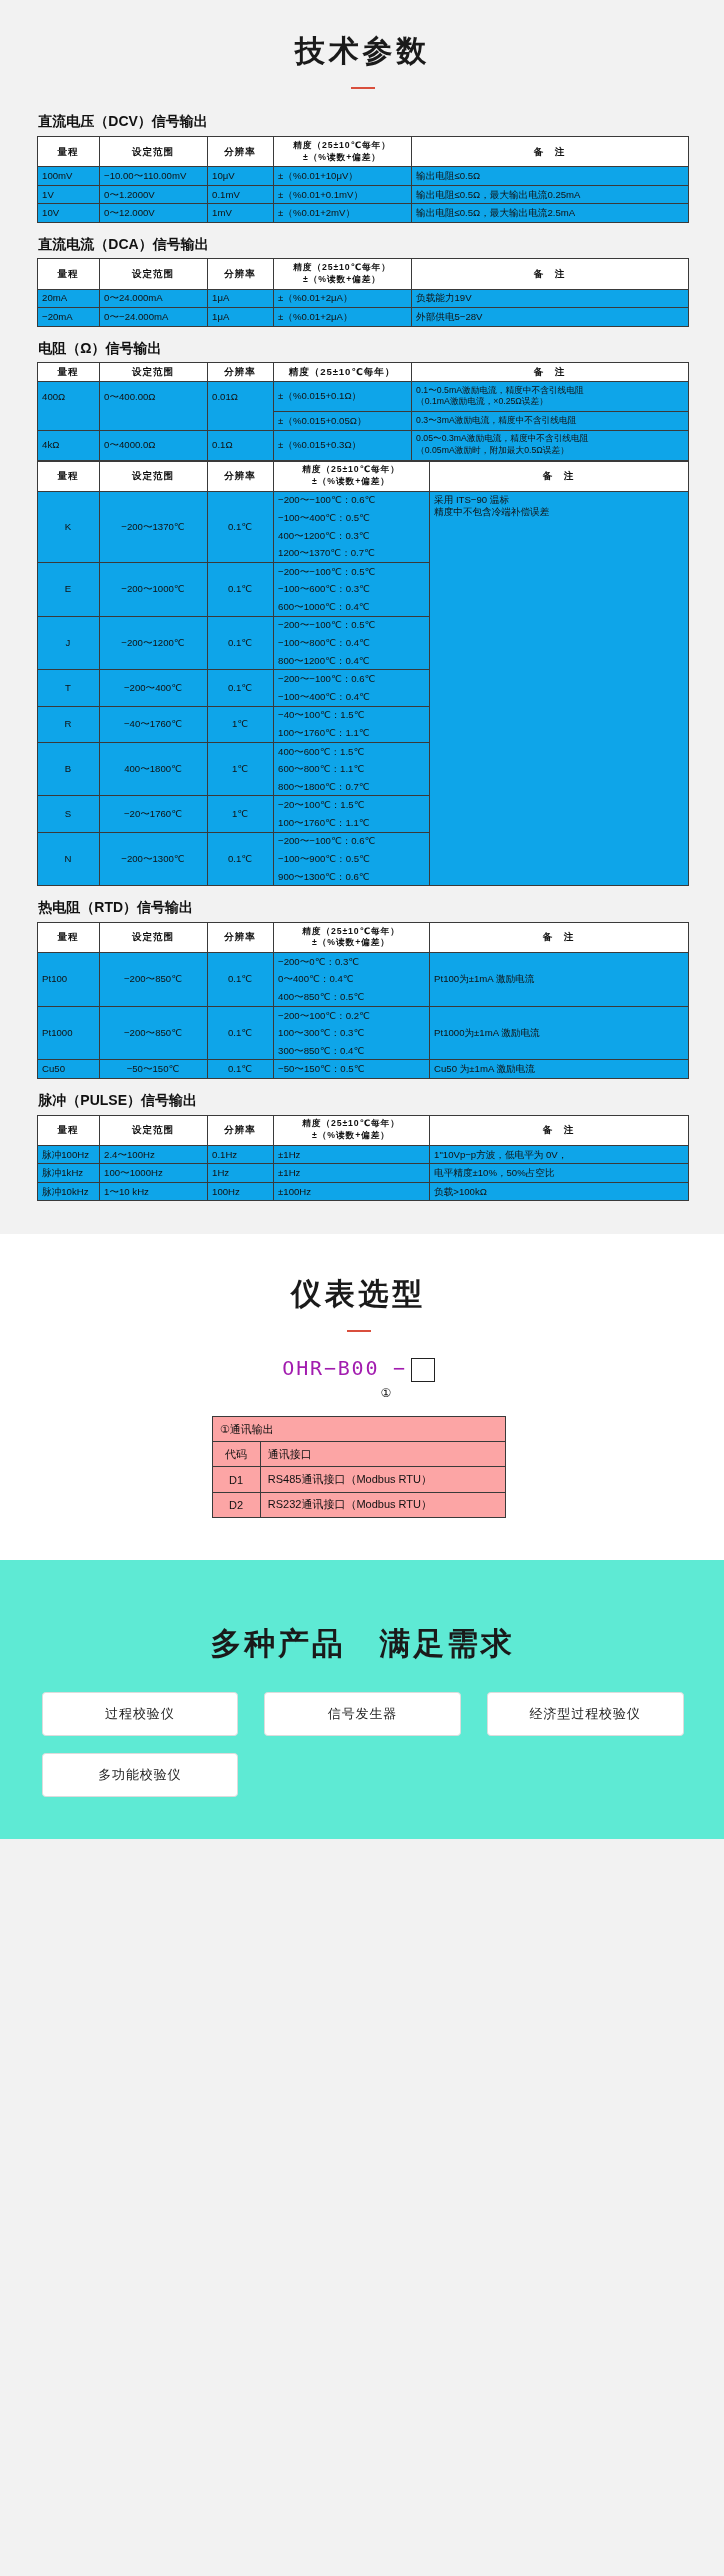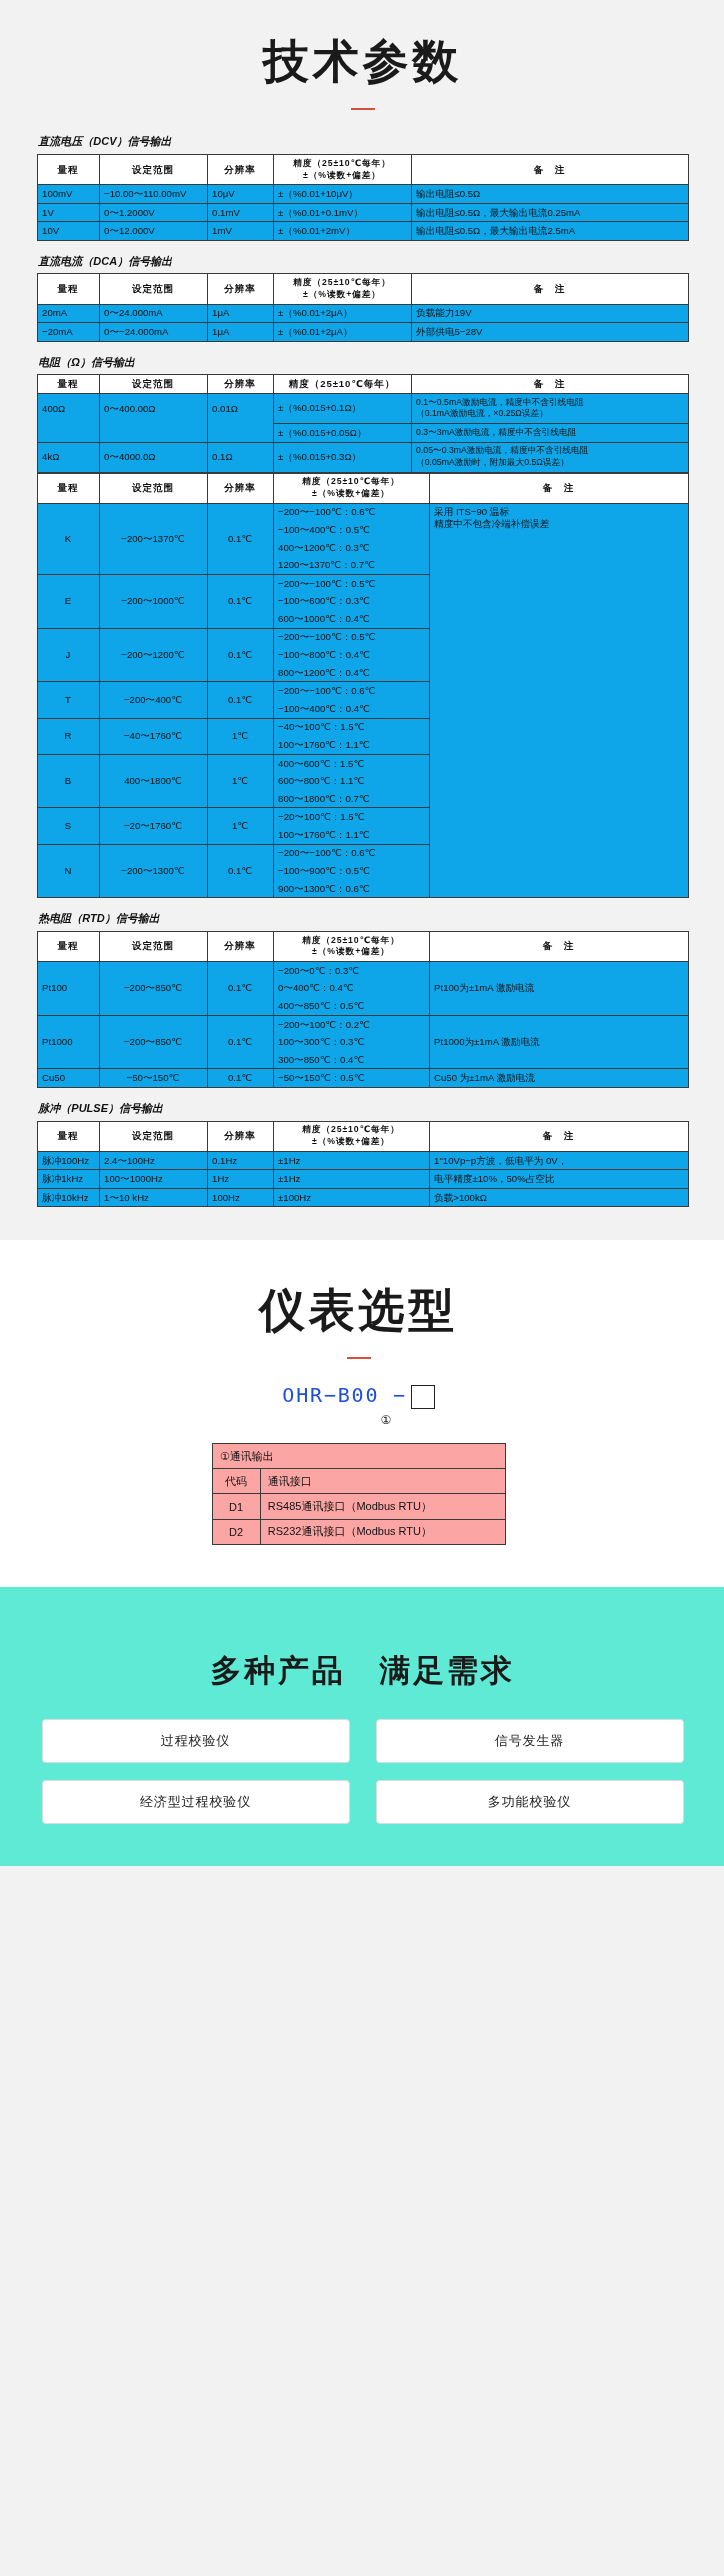--- a/index.html
+++ b/index.html
@@ -12,39 +12,38 @@
   }
   .page { width: 725px; margin:0 auto; }
 
   
   .sec-specs {
     background: #f2f2f2;
     padding: 31px 0 27.5px 0;
   }
   .big-title {
     text-align:center;
-    font-size: 46px;
+    font-size: 30px;
     font-weight: bold;
     letter-spacing: 3.7px;
     color:#1a1a1a;
     margin: 0 0 14.7px 0;
     font-family: "DejaVu Sans", "Liberation Sans", sans-serif;
   }
   .red-dash {
     width: 24px; height: 2.8px;
     background: #d94f3d;
     margin: 0 auto 24px auto;
   }
   .tbl-wrap { width: 652px; margin: 0 auto; }
   .sub-head {
-    font-size: 11px;
+    font-size: 14px;
     font-weight: bold;
     margin: 13px 0 4.6px 1.8px;
     color:#111;
-    font-style:italic;
   }
   .sub-head:first-child { margin-top: 0; }
   table.spec {
     width: 100%;
     border-collapse: collapse;
     background:#0ea5e9;
     font-size: 9.6px;
     line-height: 1.25;
   }
   table.spec th, table.spec td {
@@ -71,21 +70,21 @@
     padding: 40px 8px 37px 0;
     border-top: 5.5px solid #f2f2f2;
   }
   .model-code {
     text-align:center;
     font-size: 20px;
     letter-spacing: 1.8px;
     font-family: "DejaVu Sans Mono", "Liberation Mono", monospace;
     margin-top: 24px;
     position:relative;
-    color:#1d4ed8;
+    color:#a21caf;
   }
   .code-box {
     display:inline-block;
     width: 24px; height: 24px;
     border:0.9px solid #222;
     vertical-align: middle;
     margin-left: 3.7px;
   }
   .circ-row {
     text-align:center;
@@ -120,21 +119,21 @@
     font-size: 31px;
     font-weight:bold;
     letter-spacing: 2.8px;
     margin-bottom: 27.5px;
     color:#1a1a1a;
     font-family: "DejaVu Sans", "Liberation Sans", sans-serif;
   }
   .prod-grid {
     width: 642px; margin: 0 auto;
     display:grid;
-    grid-template-columns: 1fr 1fr;
+    grid-template-columns: 1fr 1fr 1fr;
     gap: 16.5px 26px;
   }
   .prod-item {
     background:#fff;
     border:0.9px solid #dcdcdc;
     border-radius: 3.7px;
     text-align:center;
     font-size: 13px;
     padding: 12px 5.5px;
     color:#222;

